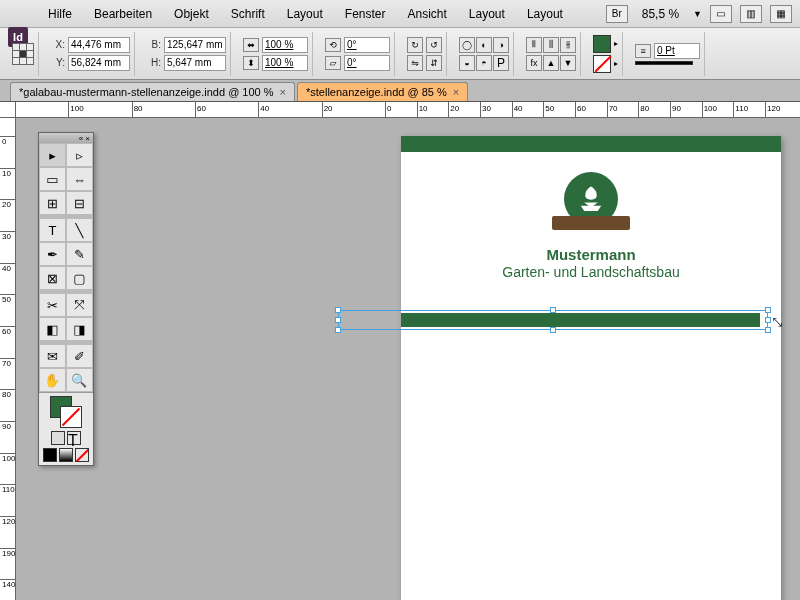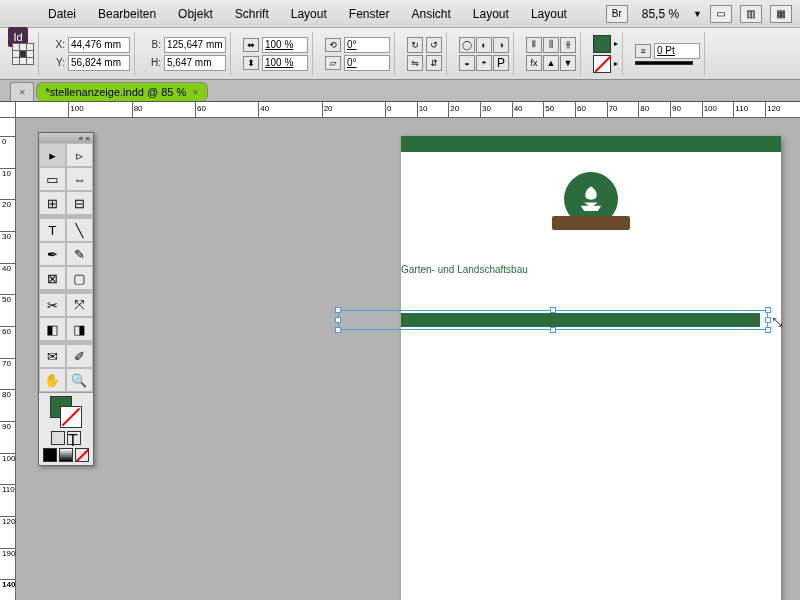--- a/index.html
+++ b/index.html
@@ -1,20 +1,20 @@
 <!DOCTYPE html>
 <html><head>
 <meta charset="utf-8">
 <style>
 * { margin: 0; padding: 0; box-sizing: border-box; font-family: "Segoe UI", Tahoma, sans-serif; }
 body { background: #b3b3b3; width: 800px; height: 600px; overflow: hidden; position: relative; }
 
 
 .menubar { background: linear-gradient(#eaeaea, #d8d8d8); height: 28px; display: flex; align-items: center; padding: 0 8px; border-bottom: 1px solid #aaa; font-size: 12px; gap: 2px; }
-.app-icon { width: 20px; height: 20px; background: #4a2c4a; color: #fff; display: flex; align-items: center; justify-content: center; font-weight: normal; font-size: 11px; border-radius: 2px; margin-right: 8px; margin-top: 47px; }
+.app-icon { width: 20px; height: 20px; background: #4a2c4a; color: #fff; display: flex; align-items: center; justify-content: center; font-weight: bold; font-size: 11px; border-radius: 2px; margin-right: 8px; margin-top: 47px; }
 .menu-item { padding: 4px 10px; cursor: default; }
 .menubar-right { margin-left: auto; display: flex; align-items: center; gap: 8px; }
 .zoom-display { font-size: 12px; padding: 2px 6px; }
 .menubar-icon { width: 22px; height: 18px; border: 1px solid #888; background: #eee; display: flex; align-items: center; justify-content: center; font-size: 10px; }
 
 
 .controlbar { background: linear-gradient(#f0f0f0, #dcdcdc); height: 52px; border-bottom: 1px solid #888; display: flex; align-items: center; padding: 2px 8px; gap: 8px; font-size: 10px; }
 .ctrl-group { display: flex; flex-direction: column; gap: 2px; padding: 0 4px; border-right: 1px solid #bbb; height: 44px; justify-content: center; }
 .ctrl-row { display: flex; align-items: center; gap: 3px; }
 .ctrl-label { color: #333; width: 14px; text-align: right; }
@@ -26,21 +26,21 @@
 .refpoint > div { background: #eee; }
 .refpoint > div.active { background: #333; }
 .color-swatch-ctrl { width: 18px; height: 18px; background: #2c6b3c; border: 1px solid #333; }
 .none-box { width:18px;height:18px;border:1px solid #333;background:#fff;position:relative; }
 .none-box::after { content:""; position:absolute; left:-2px; top:7px; width:22px; height:2px; background:red; transform:rotate(-45deg); }
 .stroke-line { width:58px;height:4px;background:#000;border:1px solid #333; }
 
 
 .tabbar { background: #bcbcbc; height: 22px; display: flex; align-items: flex-end; border-bottom: 1px solid #555; font-size: 11px; padding-left: 10px; }
 .doc-tab { background: #d5d5d5; padding: 3px 8px; border: 1px solid #888; border-bottom: none; margin-right: 2px; border-radius: 3px 3px 0 0; display: flex; align-items: center; gap: 6px; }
-.doc-tab.active { background: #84cc16; border-radius: 6px; }
+.doc-tab.active { background: #fdba74; }
 .tab-close { font-size: 11px; color: #555; }
 
 
 .ruler-h { position: absolute; left: 16px; top: 102px; right: 0; height: 16px; background: #fff; border-bottom: 1px solid #666; font-size: 8px; overflow: hidden; }
 .ruler-h-inner { position: relative; height: 100%; }
 .ruler-h-tick { position: absolute; top: 0; width: 1px; height: 16px; background: #666; }
 .ruler-h-lbl { position: absolute; top: 2px; font-size: 8px; }
 .ruler-v { position: absolute; left: 0; top: 118px; bottom: 0; width: 16px; background: #fff; border-right: 1px solid #666; font-size: 8px; }
 .ruler-v-tick { position: absolute; left: 0; height: 1px; width: 16px; background: #666; }
 .ruler-v-lbl { position: absolute; left: 2px; font-size: 8px; }
@@ -49,21 +49,21 @@
 
 .canvas { position: absolute; left: 16px; top: 118px; right: 0; bottom: 0; background: #b3b3b3; }
 
 
 .page { position: absolute; left: 385px; top: 18px; width: 380px; height: 470px; background: #fff; box-shadow: 2px 2px 6px rgba(0,0,0,.3); }
 .page-top-bar { position: absolute; top: 0; left: 0; right: 0; height: 16px; background: #2c6b3c; }
 .logo-circle { position: absolute; top: 36px; left: 50%; transform: translateX(-50%); width: 54px; height: 54px; background: #2c6b3c; border-radius: 50%; display: flex; align-items: center; justify-content: center; }
 .logo-circle svg { width: 34px; height: 34px; }
 .ribbon { position: absolute; top: 80px; left: 50%; transform: translateX(-50%); width: 78px; height: 14px; background: #6b4a2c; border-radius: 2px; }
 .company-name { position: absolute; top: 110px; left: 0; right: 0; text-align: center; color: #2c6b3c; font-weight: 600; font-size: 15px; }
-.company-sub { position: absolute; top: 128px; left: 0; right: 0; color: #2c6b3c; font-size: 10px; }
+.company-sub { position: absolute; top: 128px; left: 0; right: 0; text-align: center; color: #2c6b3c; font-size: 14px; }
 
 
 .sel-rect { position: absolute; left: 322px; top: 192px; width: 430px; height: 20px; }
 .sel-fill { position: absolute; left: 63px; top: 3px; width: 359px; height: 14px; background: #2c6b3c; }
 .sel-box { position: absolute; inset: 0; border: 1px solid #46a0e0; }
 .sel-handle { position: absolute; width: 6px; height: 6px; background: #fff; border: 1px solid #46a0e0; }
 .cursor-rotate { position:absolute; right:-14px; top:5px; font-size:12px; }
 
 
 .toolpanel { position: absolute; left: 38px; top: 132px; width: 56px; background: #e8e8e8; border: 1px solid #666; box-shadow: 2px 2px 4px rgba(0,0,0,.3); }
@@ -78,21 +78,21 @@
 .stroke-sw::after { content:""; position:absolute; left:-2px; top:9px; width:24px; height:2px; background:red; transform:rotate(-45deg); }
 .swatch-row { display: flex; gap: 2px; }
 .sw-mini { width: 14px; height: 14px; border: 1px solid #333; }
 
 </style>
 </head>
 <body>
 
 <div class="menubar">
   <div class="app-icon">Id</div>
-  <div class="menu-item">Datei</div>
+  <div class="menu-item">Hilfe</div>
   <div class="menu-item">Bearbeiten</div>
   <div class="menu-item">Objekt</div>
   <div class="menu-item">Schrift</div>
   <div class="menu-item">Layout</div>
   <div class="menu-item">Fenster</div>
   <div class="menu-item">Ansicht</div>
   <div class="menu-item">Layout</div>
   <div class="menu-item">Layout</div>
   <div class="menubar-right">
     <div class="menubar-icon">Br</div>
@@ -208,20 +208,21 @@
         <input class="ctrl-input-sm" value="0 Pt" style="">
       </div>
     <div class="ctrl-row">
         <div class="stroke-line"></div>
       </div>
   </div>
 </div>
 
 <div class="tabbar">
   <div class="doc-tab">
+    <span>*galabau-mustermann-stellenanzeige.indd @ 100 %</span>
     <span class="tab-close">×</span>
   </div>
   <div class="doc-tab active">
     <span>*stellenanzeige.indd @ 85 %</span>
     <span class="tab-close">×</span>
   </div>
 </div>
 
 <div class="ruler-corner"></div>
 <div class="ruler-h">
@@ -287,36 +288,37 @@
     <div class="ruler-v-lbl" style="top: 304px;">90</div>
     <div class="ruler-v-tick" style="top: 334.667px;"></div>
     <div class="ruler-v-lbl" style="top: 335.667px;">100</div>
     <div class="ruler-v-tick" style="top: 366.333px;"></div>
     <div class="ruler-v-lbl" style="top: 367.333px;">110</div>
     <div class="ruler-v-tick" style="top: 398px;"></div>
     <div class="ruler-v-lbl" style="top: 399px;">120</div>
     <div class="ruler-v-tick" style="top: 429.667px;"></div>
     <div class="ruler-v-lbl" style="top: 430.667px;">190</div>
     <div class="ruler-v-tick" style="top: 461.333px;"></div>
-    <div class="ruler-v-lbl" style="top: 462.333px; font-weight: bold;">140</div>
+    <div class="ruler-v-lbl" style="top: 462.333px;">140</div>
   </div>
 
 <div class="canvas">
   <div class="page">
     <div class="page-top-bar"></div>
     <div class="logo-circle">
       <svg viewBox="0 0 40 40">
           <g fill="#fff">
             <path d="M20 6 L20 20 M20 6 Q14 10 14 16 Q14 20 20 20 Q26 20 26 16 Q26 10 20 6" stroke="#fff" stroke-width="1.5" fill="#fff"></path>
             <path d="M8 28 L32 28 L28 34 L12 34 Z"></path>
             <path d="M12 24 L28 24 L20 30 Z"></path>
           </g>
         </svg>
     </div>
     <div class="ribbon"></div>
+    <div class="company-name">Mustermann</div>
     <div class="company-sub">Garten- und Landschaftsbau</div>
   </div>
 
   <div class="sel-rect">
     <div class="sel-fill"></div>
     <div class="sel-box"></div>
     <div class="sel-handle" style="left:-3px;top:-3px"></div>
     <div class="sel-handle" style="left:50%;top:-3px;margin-left:-3px"></div>
     <div class="sel-handle" style="right:-3px;top:-3px"></div>
     <div class="sel-handle" style="left:-3px;top:50%;margin-top:-3px"></div>

